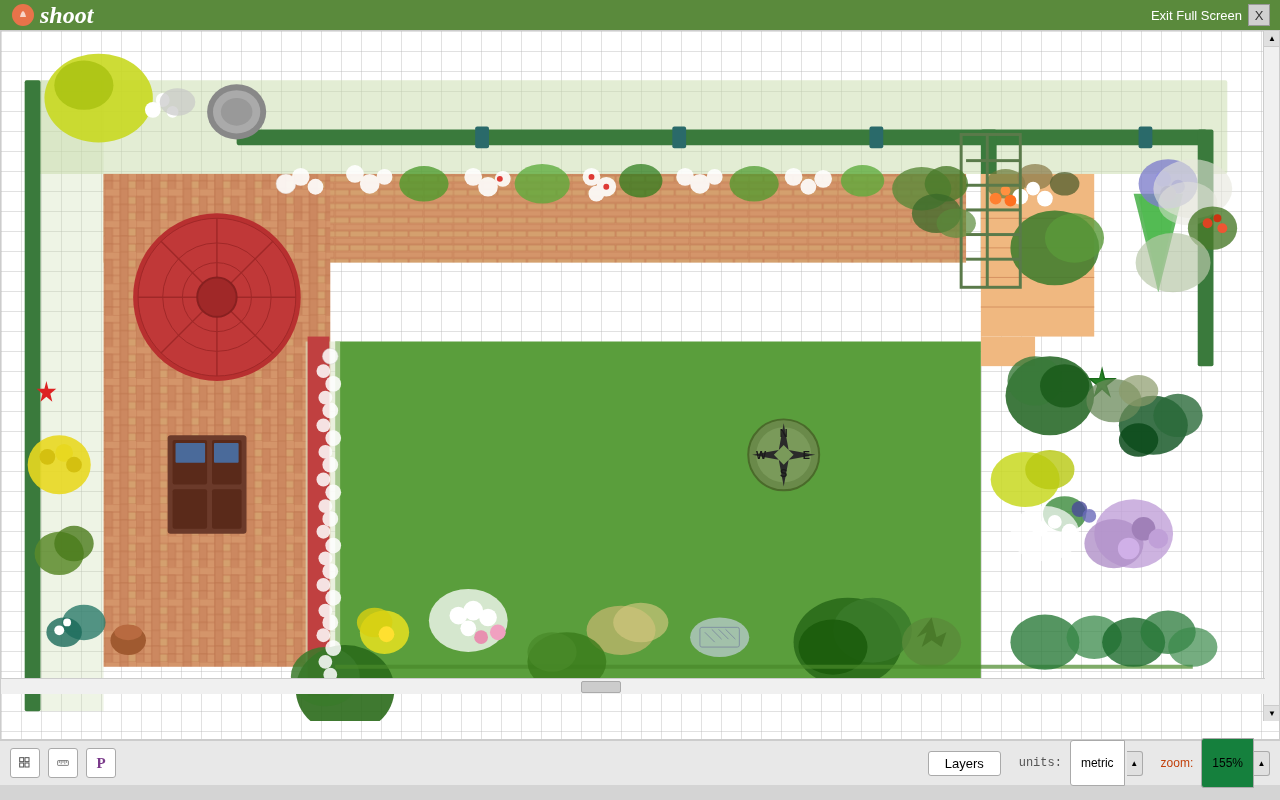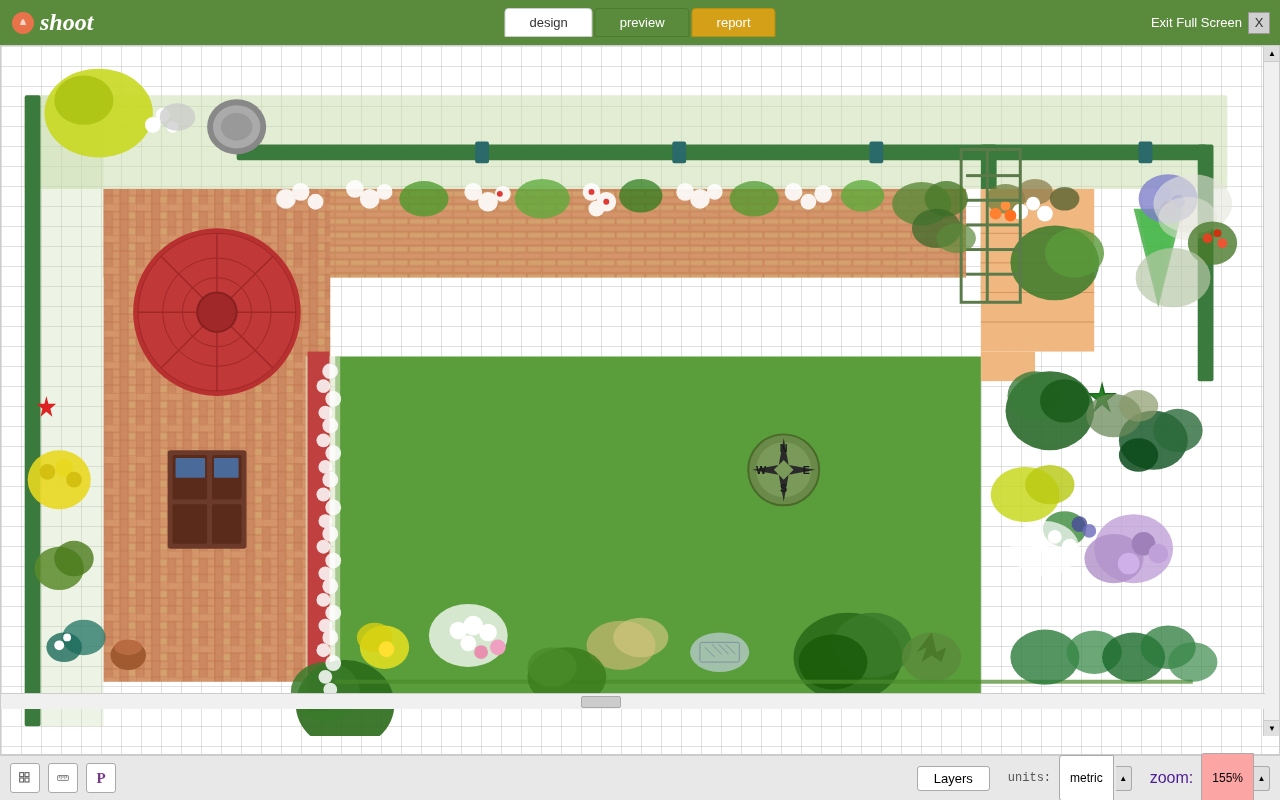--- a/index.html
+++ b/index.html
@@ -1,21 +1,21 @@
 <!DOCTYPE html>
 <html><head>
   <meta charset="utf-8">
   <style>
     * { margin: 0; padding: 0; box-sizing: border-box; }
     body { width: 1280px; height: 800px; overflow: hidden; background: #d4d4d4; font-family: Arial, sans-serif; }
 
     
     #header {
       width: 1280px;
-      height: 45px;
+      height: 30px;
       background: #5a8a3c;
       display: flex;
       align-items: center;
       position: relative;
     }
     #logo-area {
       display: flex;
       align-items: center;
       padding-left: 12px;
       gap: 6px;
@@ -292,31 +292,20 @@
   <div id="logo-area">
     <div id="logo-icon">
       <svg width="16" height="16" viewBox="0 0 16 16">
         <circle cx="8" cy="8" r="7" fill="#e8734a"></circle>
         <path d="M5,10 Q6,5 8,4 Q10,5 11,10" fill="white" opacity="0.7"></path>
       </svg>
     </div>
     <span id="logo-text" style="color:white;font-size:24px;font-style:italic;font-weight:bold;font-family:Georgia,serif;">shoot</span>
   </div>
 
-  <div id="tabs-area">
-    <div class="tab tab-design">
-      <span>design</span>
-    </div>
-    <div class="tab tab-preview" style="background:#5a8a3c;color:white;border:1px solid #4a7a2c;">
-      <span>preview</span>
-    </div>
-    <div class="tab tab-report" style="background:#d4a017;color:white;border:1px solid #b8900f;">
-      <span>report</span>
-    </div>
-  </div>
 
   <div id="exit-fullscreen">
     <span id="exit-label" style="color:white;font-size:13px;cursor:pointer;">Exit Full Screen</span>
     <div id="close-btn" style="width:22px;height:22px;background:#d0d0d0;border:1px solid #999;display:flex;align-items:center;justify-content:center;font-size:13px;cursor:pointer;">
       <span>X</span>
     </div>
   </div>
 </div>
 
 <div id="main-container">
@@ -721,21 +710,21 @@
     <div id="layers-btn">
       <span>Layers</span>
     </div>
 
     <span id="units-label" style="font-size:12px;color:#555;margin-left:10px;">units:</span>
     <div id="units-select-area" style="display:flex;align-items:center;">
       <div id="units-value" style="background:white;border:1px solid #aaa;padding:15px 10px;font-size:12px;border-radius:3px 0 0 3px;">metric</div>
       <div id="units-arrow" style="background:#e0e0e0;border:1px solid #aaa;border-left:none;height:25px;width:16px;display:flex;align-items:center;justify-content:center;cursor:pointer;border-radius:0 3px 3px 0;font-size:8px;">▲</div>
     </div>
 
-    <span id="zoom-label" style="font-size:16px;color:#4c1d95;margin-left:10px;">zoom:</span>
+    <span id="zoom-label" style="font-size:12px;color:#c2410c;margin-left:10px;">zoom:</span>
     <div style="display:flex;align-items:center;">
-      <div id="zoom-value" style="background:#fca5a5;border:1px solid #aaa;padding:17px 10px;font-size:12px;border-radius:3px 0 0 3px;">155%</div>
+      <div id="zoom-value" style="background:#15803d;border:1px solid #aaa;padding:17px 10px;font-size:12px;border-radius:3px 0 0 3px;">155%</div>
       <div id="zoom-arrow" style="background:#e0e0e0;border:1px solid #aaa;border-left:none;height:25px;width:16px;display:flex;align-items:center;justify-content:center;cursor:pointer;border-radius:0 3px 3px 0;font-size:8px;">▲</div>
     </div>
 
   </div>
 
 </div>
 
 </body></html>

